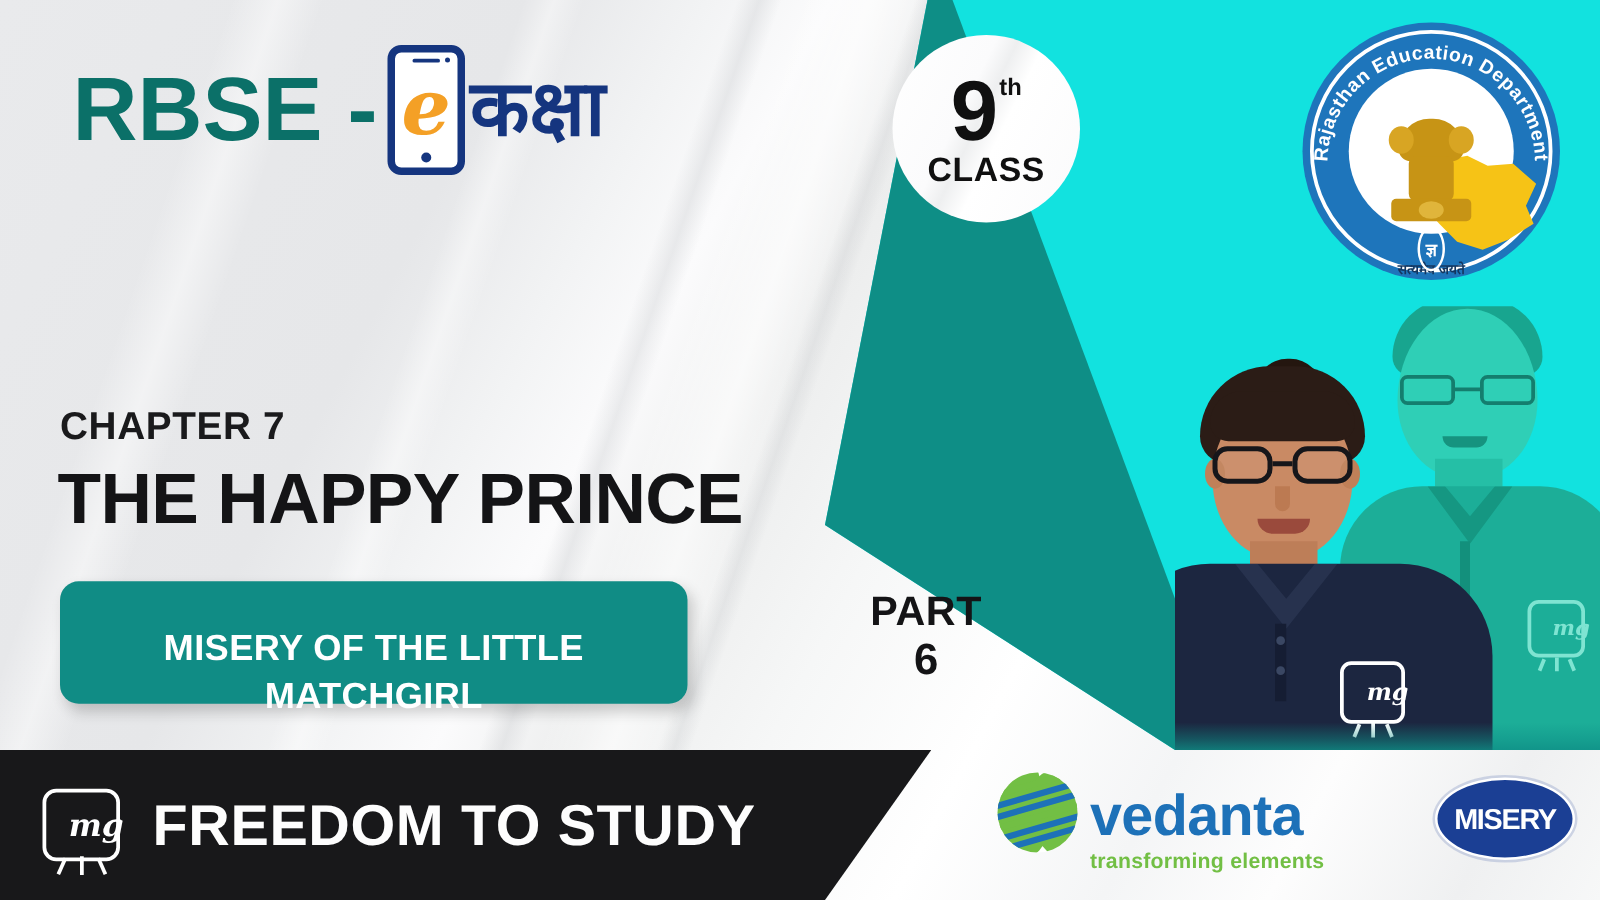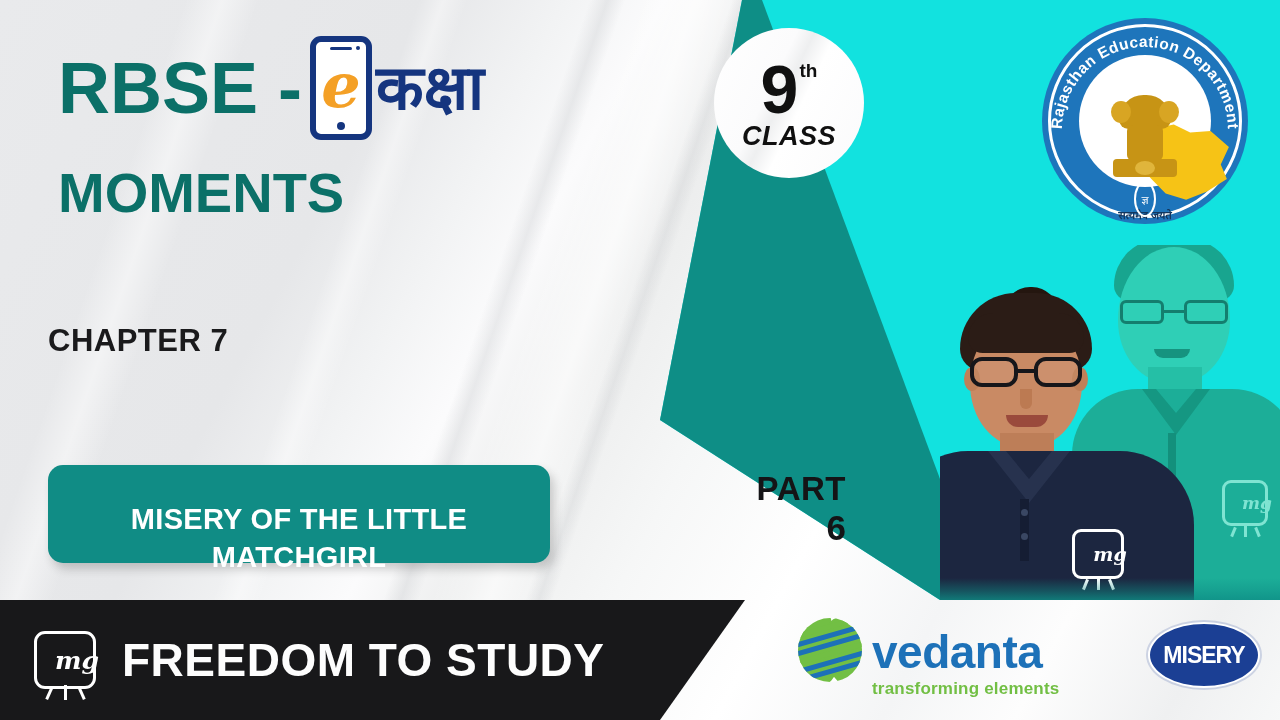--- a/index.html
+++ b/index.html
@@ -92,21 +92,21 @@
   
   .class-circle{
     position:absolute; left:714px; top:28px; width:150px; height:150px; border-radius:50%;
     background:linear-gradient(116deg,#ffffff 0%,#fbfbfc 38%,#eeeff0 46%,#ffffff 56%,#fafafb 100%);
     display:flex; flex-direction:column; align-items:center; justify-content:center;
     box-shadow:0 0 0 0 rgba(0,0,0,0);
   }
   .class-num-row{ display:flex; align-items:flex-start; line-height:1; }
   .class-num{ font-size:68px; font-weight:800; color:#101010; letter-spacing:-1px; }
   .class-sup{ font-size:19px; font-weight:700; color:#101010; margin-top:6px; margin-left:2px; }
-  .class-word{ font-size:27px; font-weight:800; color:#101010; letter-spacing:.5px; margin-top:-2px;font-style:italic; }
+  .class-word{ font-size:27px; font-weight:800; color:#101010; letter-spacing:.5px; margin-top:-2px; }
 
   
   .rbse-row{ position:absolute; left:58px; top:36px; display:flex; align-items:center; }
   .rbse-text{ font-size:72px; font-weight:800; color:#0B7068; letter-spacing:0px; line-height:1; }
   .ekaksha{ display:flex; align-items:center; margin-left:8px; }
   .phone{
     width:62px; height:104px; border:6px solid #15357F; border-radius:11px;
     position:relative; background:#ffffff; display:flex; align-items:center; justify-content:center;
   }
   .phone .speaker{ position:absolute; top:5px; left:50%; transform:translateX(-50%); width:22px; height:3px; background:#15357F; border-radius:2px; }
@@ -122,41 +122,41 @@
   .chapter-title{ position:absolute; left:46px; top:366px; font-size:57px; font-weight:800; color:#141416; letter-spacing:-.5px; }
 
   .topic-badge{
     position:absolute; left:48px; top:465px; width:502px; height:98px;
     background:#108C85; border-radius:15px;
     display:flex; align-items:center; justify-content:center; text-align:center;
     box-shadow:4px 6px 10px rgba(40,40,40,.22);
   }
   .topic-badge span{ font-size:29px; font-weight:800; color:#ffffff; line-height:1.32; letter-spacing:.3px;margin-top:48px; }
 
-  .part-box{ position:absolute; left:636px; top:470px; width:210px; text-align:right; }
+  .part-box{ position:absolute; left:636px; top:470px; width:210px; text-align:center; }
   .part-word{ font-size:33px; font-weight:800; color:#141416; letter-spacing:.5px; line-height:1.15; }
   .part-num{ font-size:35px; font-weight:800; color:#141416; line-height:1.15; }
 
   
   .seal{ position:absolute; left:1042px; top:18px; width:206px; height:206px; }
   .seal-outer{ position:absolute; inset:0; border-radius:50%; background:#1E75BB; }
   .seal-ring2{ position:absolute; inset:6px; border-radius:50%; border:3px solid #ffffff; }
   .seal-inner{ position:absolute; inset:37px; border-radius:50%; background:#ffffff; }
   .seal-map{ position:absolute; left:52px; top:68px; width:102px; height:80px; background:#F6C316;
     clip-path:polygon(18% 8%,42% 2%,58% 12%,78% 10%,96% 30%,88% 52%,94% 70%,74% 86%,54% 96%,34% 88%,20% 70%,6% 50%,10% 26%); }
   .seal-emblem{ position:absolute; left:50%; top:40px; transform:translateX(-50%); width:72px; height:98px; }
   .em-lion{ position:absolute; left:10px; top:0; width:52px; height:34px; background:#C79415; border-radius:26px 26px 10px 10px; }
   .em-lion:before{ content:""; position:absolute; left:-8px; top:6px; width:20px; height:22px; background:#D8A523; border-radius:50%; }
   .em-lion:after{ content:""; position:absolute; right:-8px; top:6px; width:20px; height:22px; background:#D8A523; border-radius:50%; }
   .em-body{ position:absolute; left:18px; top:30px; width:36px; height:36px; background:#C79415; border-radius:6px; }
   .em-abacus{ position:absolute; left:4px; top:64px; width:64px; height:18px; background:#C79415; border-radius:4px; }
   .em-wheel{ position:absolute; left:26px; top:66px; width:20px; height:14px; border-radius:50%; background:#E0B53B; }
   .seal-motto{ position:absolute; left:0; right:0; top:152px; text-align:center; font-size:11px; font-weight:700; color:#14365E; }
   .seal-mini{ position:absolute; left:50%; bottom:7px; transform:translateX(-50%); width:22px; height:36px; border-radius:50%; border:2px solid #ffffff;
-    display:flex; align-items:center; justify-content:center; font-size:11px; font-weight:400; color:#ffffff; }
+    display:flex; align-items:center; justify-content:center; font-size:14px; font-weight:700; color:#ffffff; }
   .seal-curve{ position:absolute; inset:0; }
   .seal-curve text{ font-size:15.5px; font-weight:700; fill:#ffffff; letter-spacing:.5px; font-family:"Liberation Sans", sans-serif; }
 
   
   .black-bar{
     position:absolute; left:0; top:600px; width:800px; height:120px; background:#18181A;
     clip-path:polygon(0 0, 745px 0, 660px 120px, 0 120px);
     display:flex; align-items:center;
   }
   .bb-logo{ margin-left:34px; width:62px; height:58px; color:#ffffff; position:relative; }
@@ -263,23 +263,23 @@
     <div class="ekaksha">
       <div class="phone">
         <span class="speaker"></span>
           <span class="cam"></span>
           <span class="home"></span>
         <span class="e">e</span>
       </div>
       <div class="kaksha">कक्षा</div>
     </div>
   </div>
-  <div class="moments">MOMENTS</div>
 
   <div class="chapter-label">CHAPTER 7</div>
+  <div class="chapter-title">THE HAPPY PRINCE</div>
 
   <div class="topic-badge">
     <span>MISERY OF THE LITTLE MATCHGIRL</span>
   </div>
 
   <div class="part-box">
     <div class="part-word">PART</div>
     <div class="part-num">6</div>
   </div>
 

